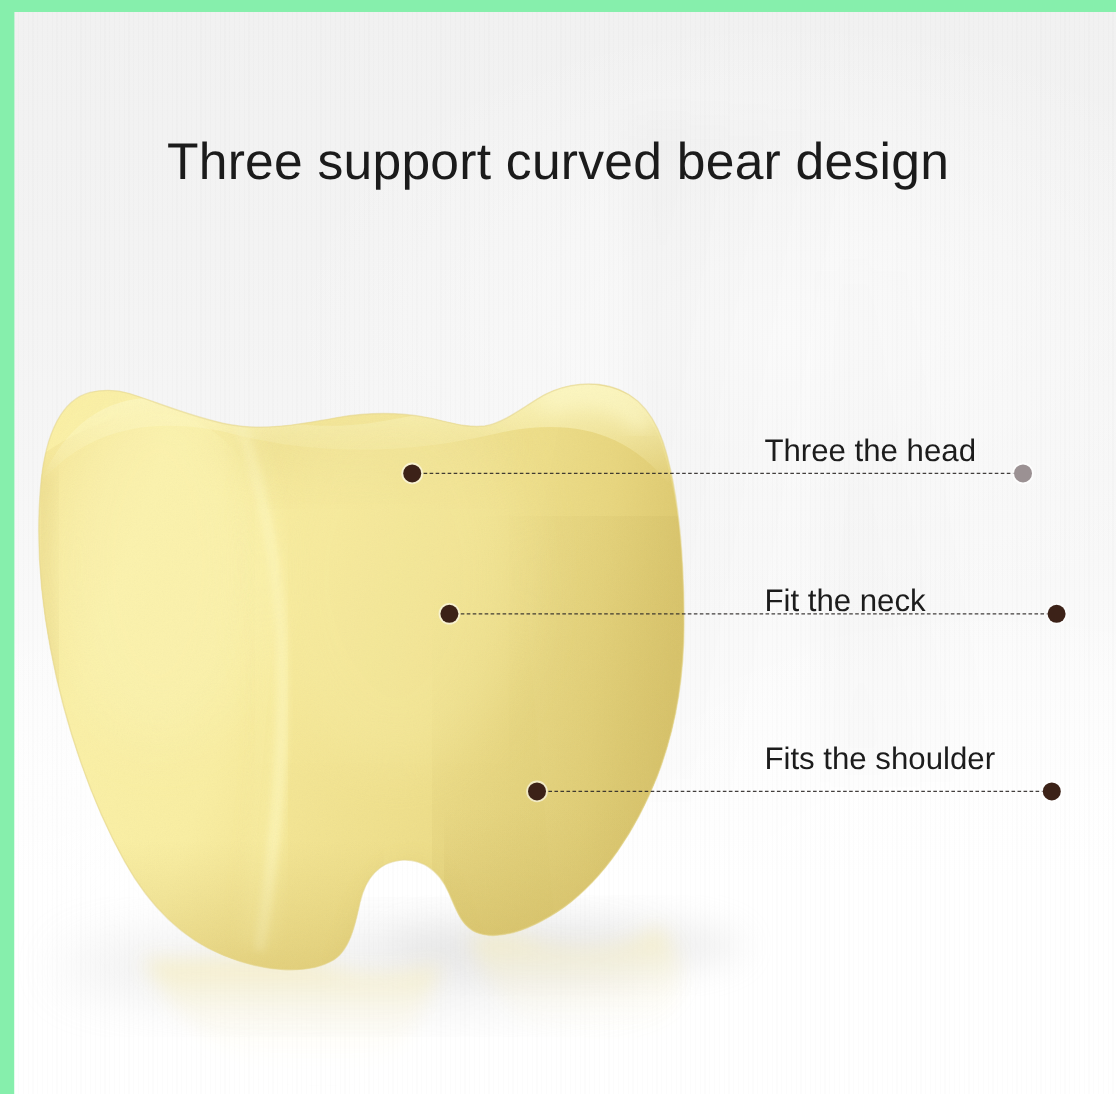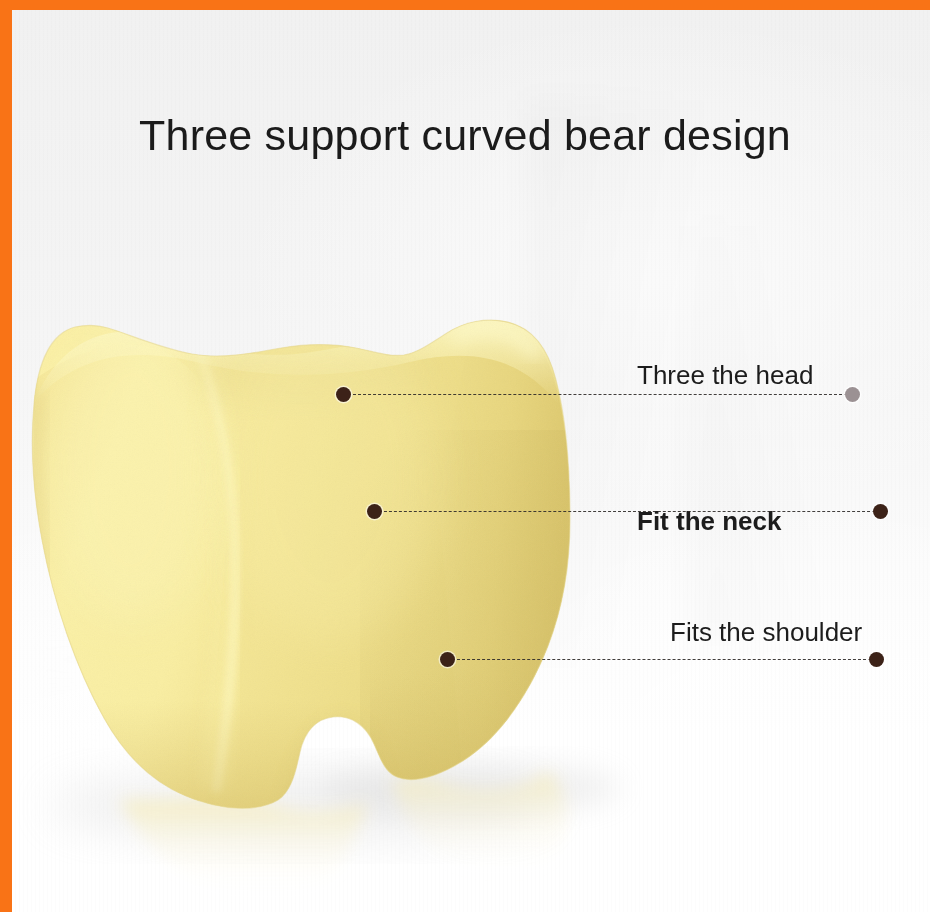--- a/index.html
+++ b/index.html
@@ -11,21 +11,21 @@
   body {
     font-family: "Liberation Sans", "DejaVu Sans", sans-serif;
   }
 
   
   #poster {
     position: relative;
     width: 930px;
     height: 912px;
     overflow: hidden;
-    background: #f97316;
+    background: #86efac;
   }
 
   
   .backdrop {
     position: absolute;
     left: 12px;
     top: 10px;
     right: 0px;
     bottom: 0px;
     background:
@@ -362,26 +362,26 @@
   </div>
 
   <div class="callout">
     <div class="callout-label" style="left:637px; top:360px;">Three the head</div>
     <div class="callout-line" style="left:343px; top:394px; width:509px;"></div>
     <div class="callout-dot" style="left:343px; top:394px;"></div>
     <div class="callout-dot is-grey" style="left:852px; top:394px;"></div>
   </div>
 
   <div class="callout">
-    <div class="callout-label" style="left:637px; top:506px;font-weight:bold;">Fit the neck</div>
+    <div class="callout-label" style="left:637px; top:485px;">Fit the neck</div>
     <div class="callout-line" style="left:374px; top:511px; width:506px;"></div>
     <div class="callout-dot" style="left:374px; top:511px;"></div>
     <div class="callout-dot" style="left:880px; top:511px;"></div>
   </div>
 
   <div class="callout">
-    <div class="callout-label" style="left:670px; top:617px;">Fits the shoulder</div>
+    <div class="callout-label" style="left:637px; top:617px;">Fits the shoulder</div>
     <div class="callout-line" style="left:447px; top:659px; width:429px;"></div>
     <div class="callout-dot" style="left:447px; top:659px;"></div>
     <div class="callout-dot" style="left:876px; top:659px;"></div>
   </div>
 
 </div>
 
 </body></html>

